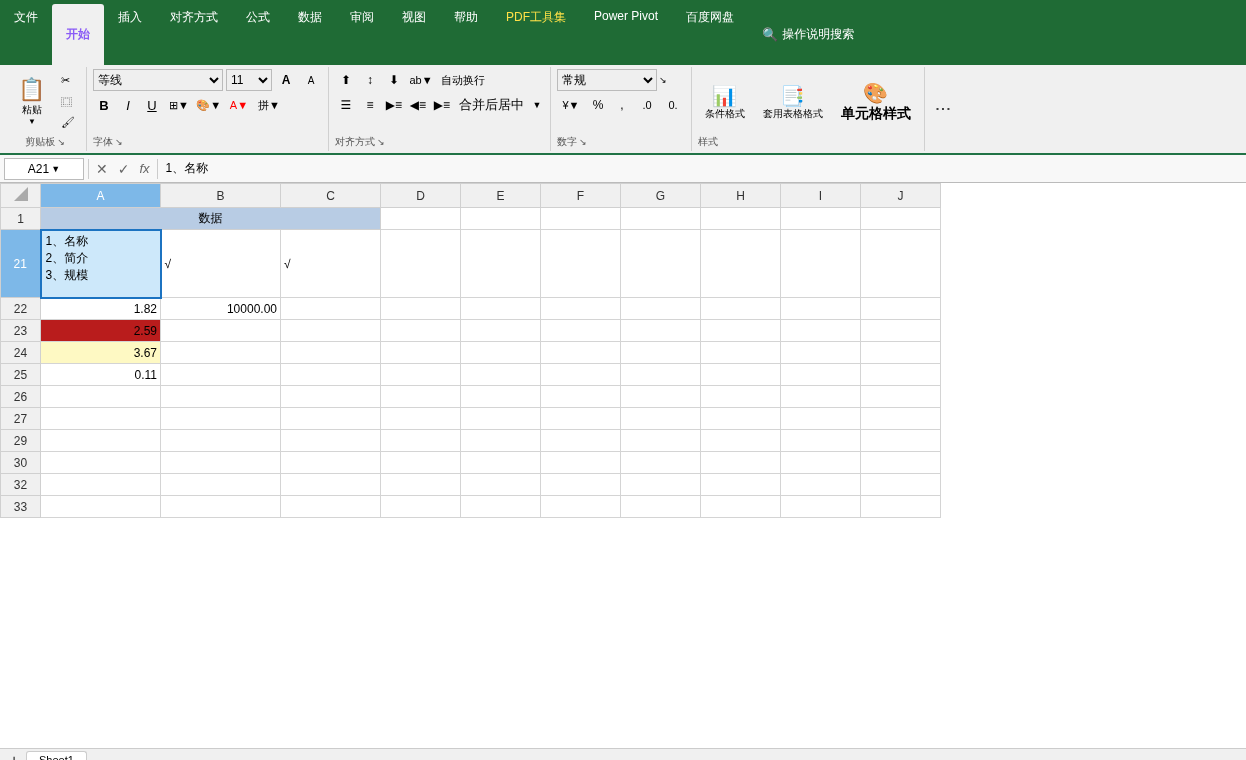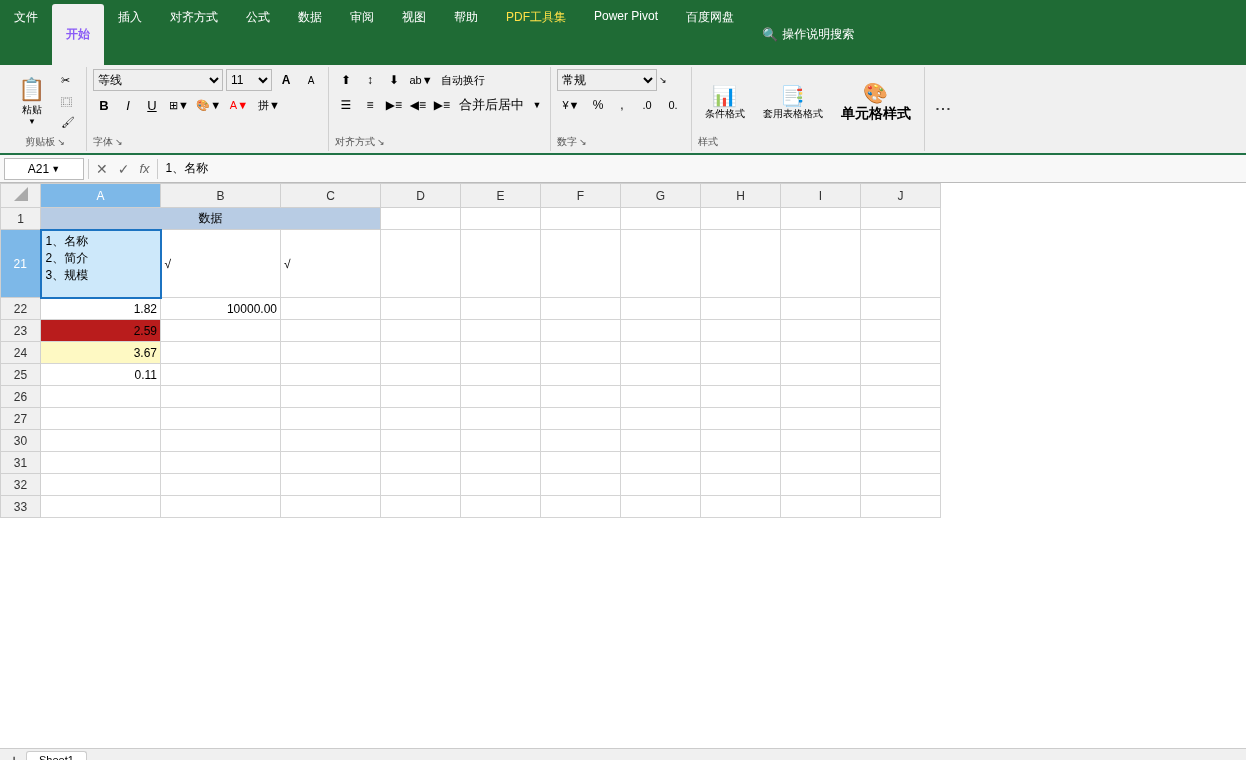--- a/index.html
+++ b/index.html
@@ -315,34 +315,34 @@
           <td style="background:white;border:1px solid #d4d4d4;"></td>
           <td style="background:white;border:1px solid #d4d4d4;"></td>
           <td style="background:white;border:1px solid #d4d4d4;"></td>
           <td style="background:white;border:1px solid #d4d4d4;"></td>
           <td style="background:white;border:1px solid #d4d4d4;"></td>
           <td style="background:white;border:1px solid #d4d4d4;"></td>
           <td style="background:white;border:1px solid #d4d4d4;"></td>
           <td style="background:white;border:1px solid #d4d4d4;"></td>
         </tr>
       <tr style="height:22px;">
+          <td style="background:#f0f0f0;border:1px solid #d0d0d0;text-align:center;font-size:12px;color:#333;position:sticky;left:0;z-index:5;cursor:pointer;">29</td>
+          <td style="background:white;border:1px solid #d4d4d4;"></td>
+          <td style="background:white;border:1px solid #d4d4d4;"></td>
+          <td style="background:white;border:1px solid #d4d4d4;"></td>
+          <td style="background:white;border:1px solid #d4d4d4;"></td>
+          <td style="background:white;border:1px solid #d4d4d4;"></td>
+          <td style="background:white;border:1px solid #d4d4d4;"></td>
+          <td style="background:white;border:1px solid #d4d4d4;"></td>
+          <td style="background:white;border:1px solid #d4d4d4;"></td>
+          <td style="background:white;border:1px solid #d4d4d4;"></td>
+          <td style="background:white;border:1px solid #d4d4d4;"></td>
+        </tr>
+      <tr style="height:22px;">
           <td style="background:#f0f0f0;border:1px solid #d0d0d0;text-align:center;font-size:12px;color:#333;position:sticky;left:0;z-index:5;cursor:pointer;">30</td>
-          <td style="background:white;border:1px solid #d4d4d4;"></td>
-          <td style="background:white;border:1px solid #d4d4d4;"></td>
-          <td style="background:white;border:1px solid #d4d4d4;"></td>
-          <td style="background:white;border:1px solid #d4d4d4;"></td>
-          <td style="background:white;border:1px solid #d4d4d4;"></td>
-          <td style="background:white;border:1px solid #d4d4d4;"></td>
-          <td style="background:white;border:1px solid #d4d4d4;"></td>
-          <td style="background:white;border:1px solid #d4d4d4;"></td>
-          <td style="background:white;border:1px solid #d4d4d4;"></td>
-          <td style="background:white;border:1px solid #d4d4d4;"></td>
-        </tr>
-      <tr style="height:22px;">
-          <td style="background:#f0f0f0;border:1px solid #d0d0d0;text-align:center;font-size:12px;color:#333;position:sticky;left:0;z-index:5;cursor:pointer;">31</td>
           <td style="background:white;border:1px solid #d4d4d4;"></td>
           <td style="background:white;border:1px solid #d4d4d4;"></td>
           <td style="background:white;border:1px solid #d4d4d4;"></td>
           <td style="background:white;border:1px solid #d4d4d4;"></td>
           <td style="background:white;border:1px solid #d4d4d4;"></td>
           <td style="background:white;border:1px solid #d4d4d4;"></td>
           <td style="background:white;border:1px solid #d4d4d4;"></td>
           <td style="background:white;border:1px solid #d4d4d4;"></td>
           <td style="background:white;border:1px solid #d4d4d4;"></td>
           <td style="background:white;border:1px solid #d4d4d4;"></td>

